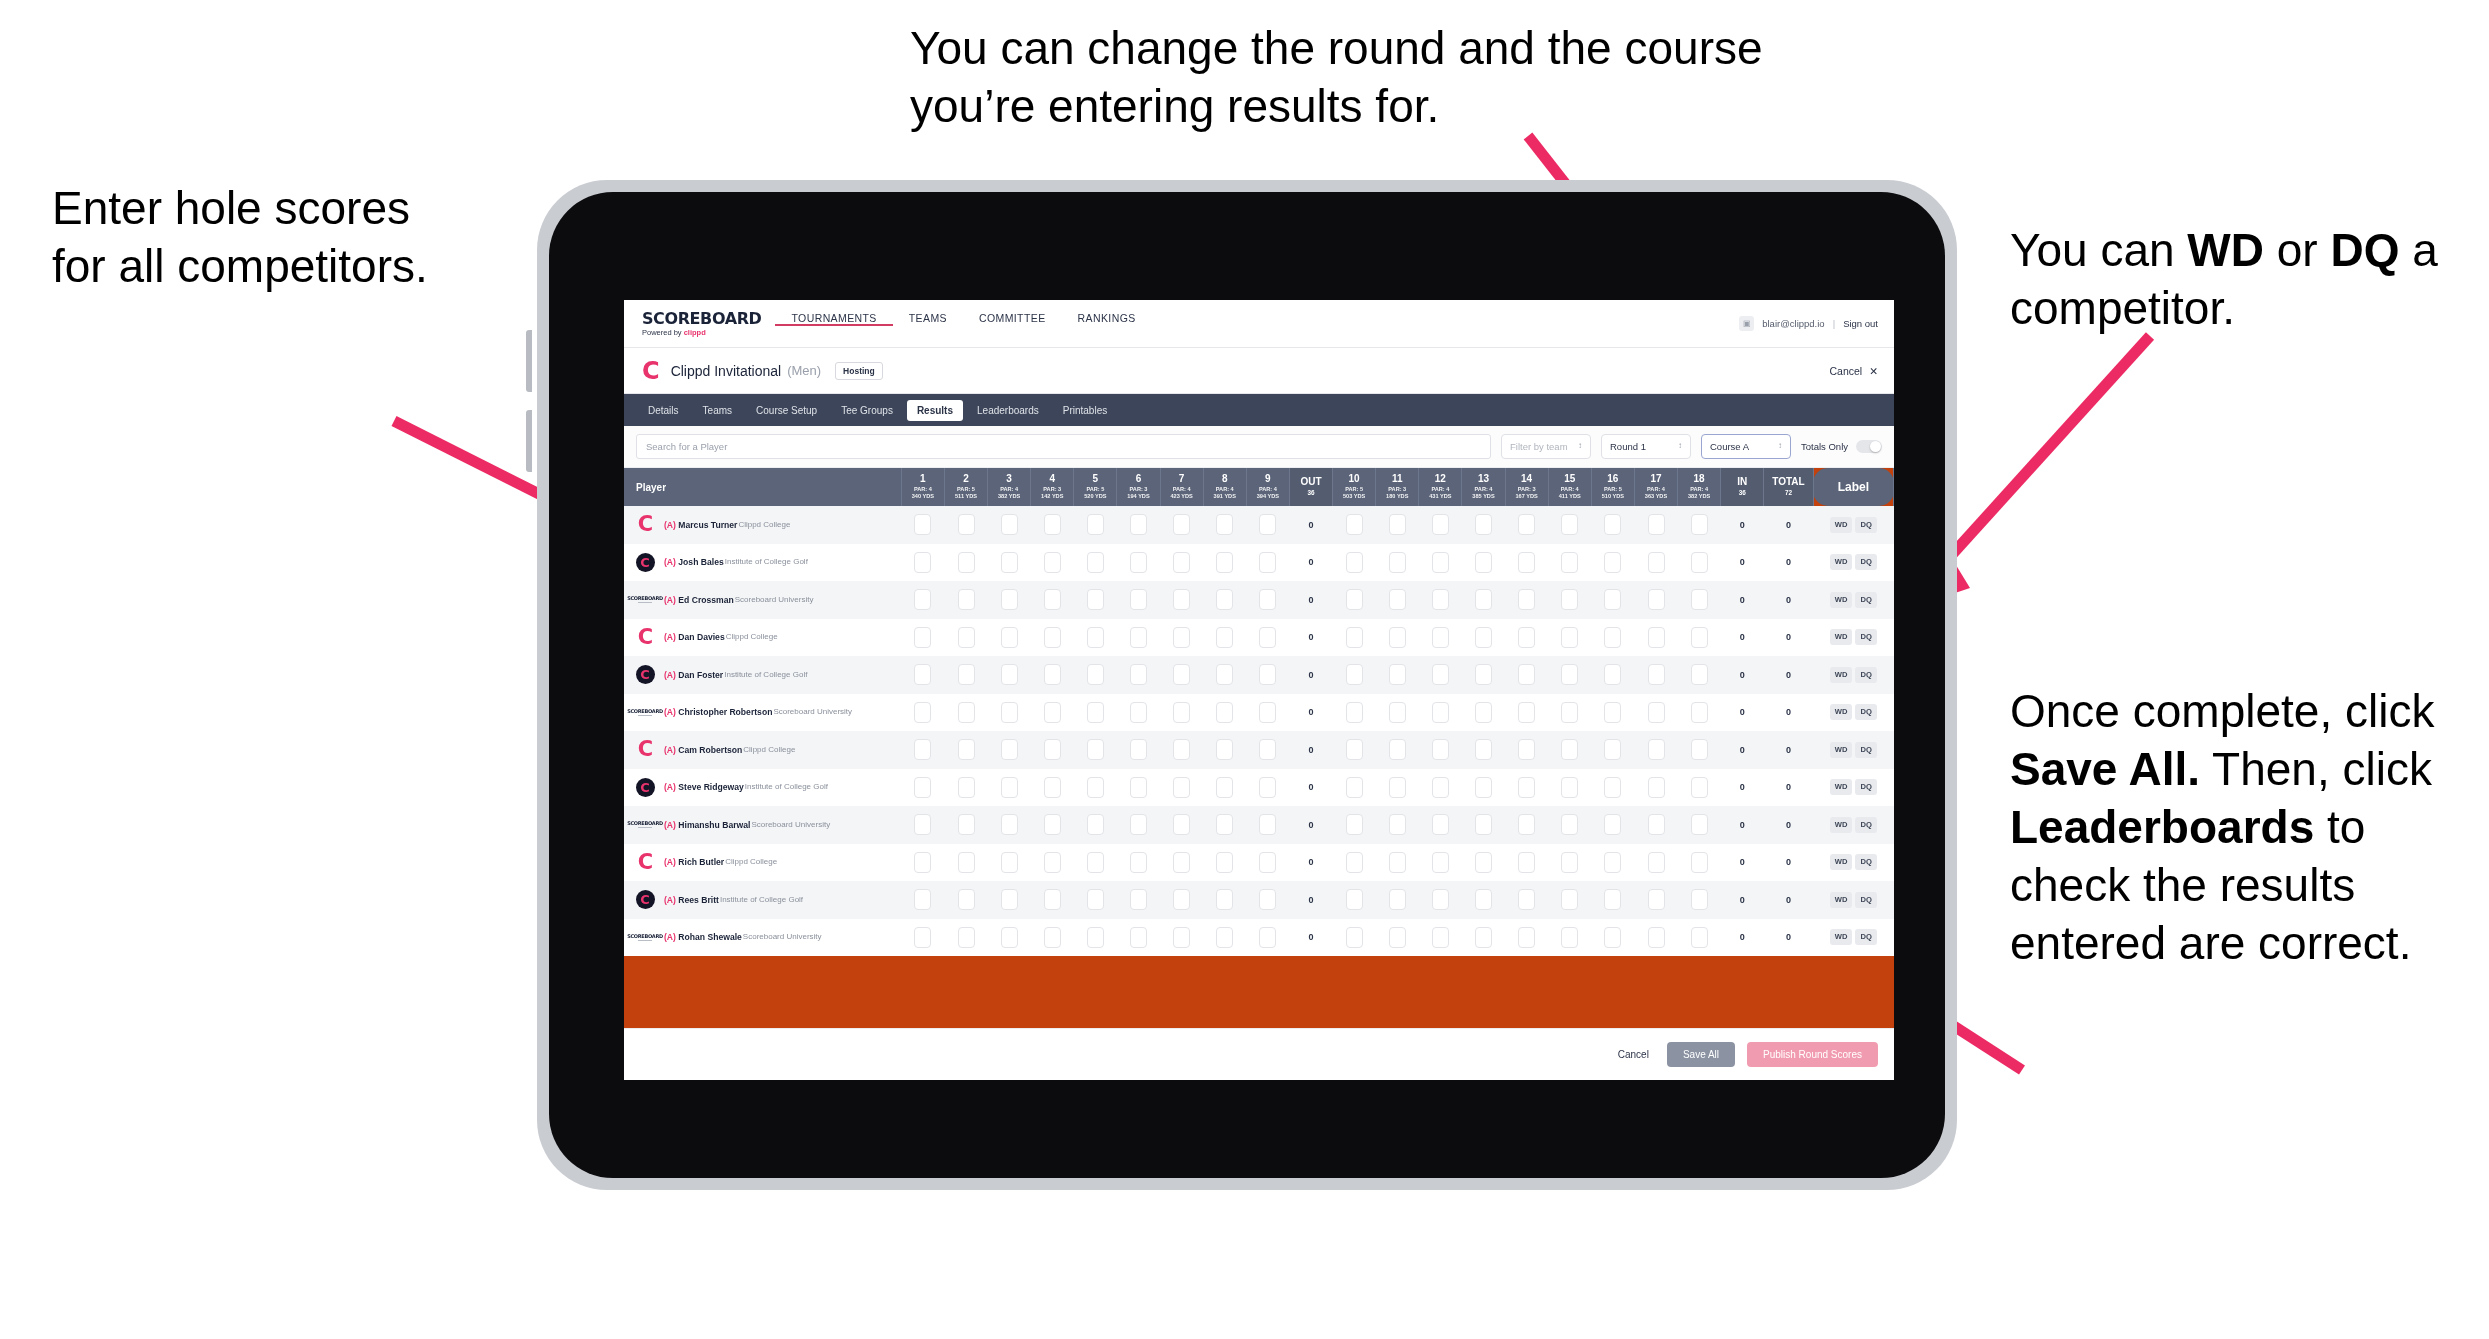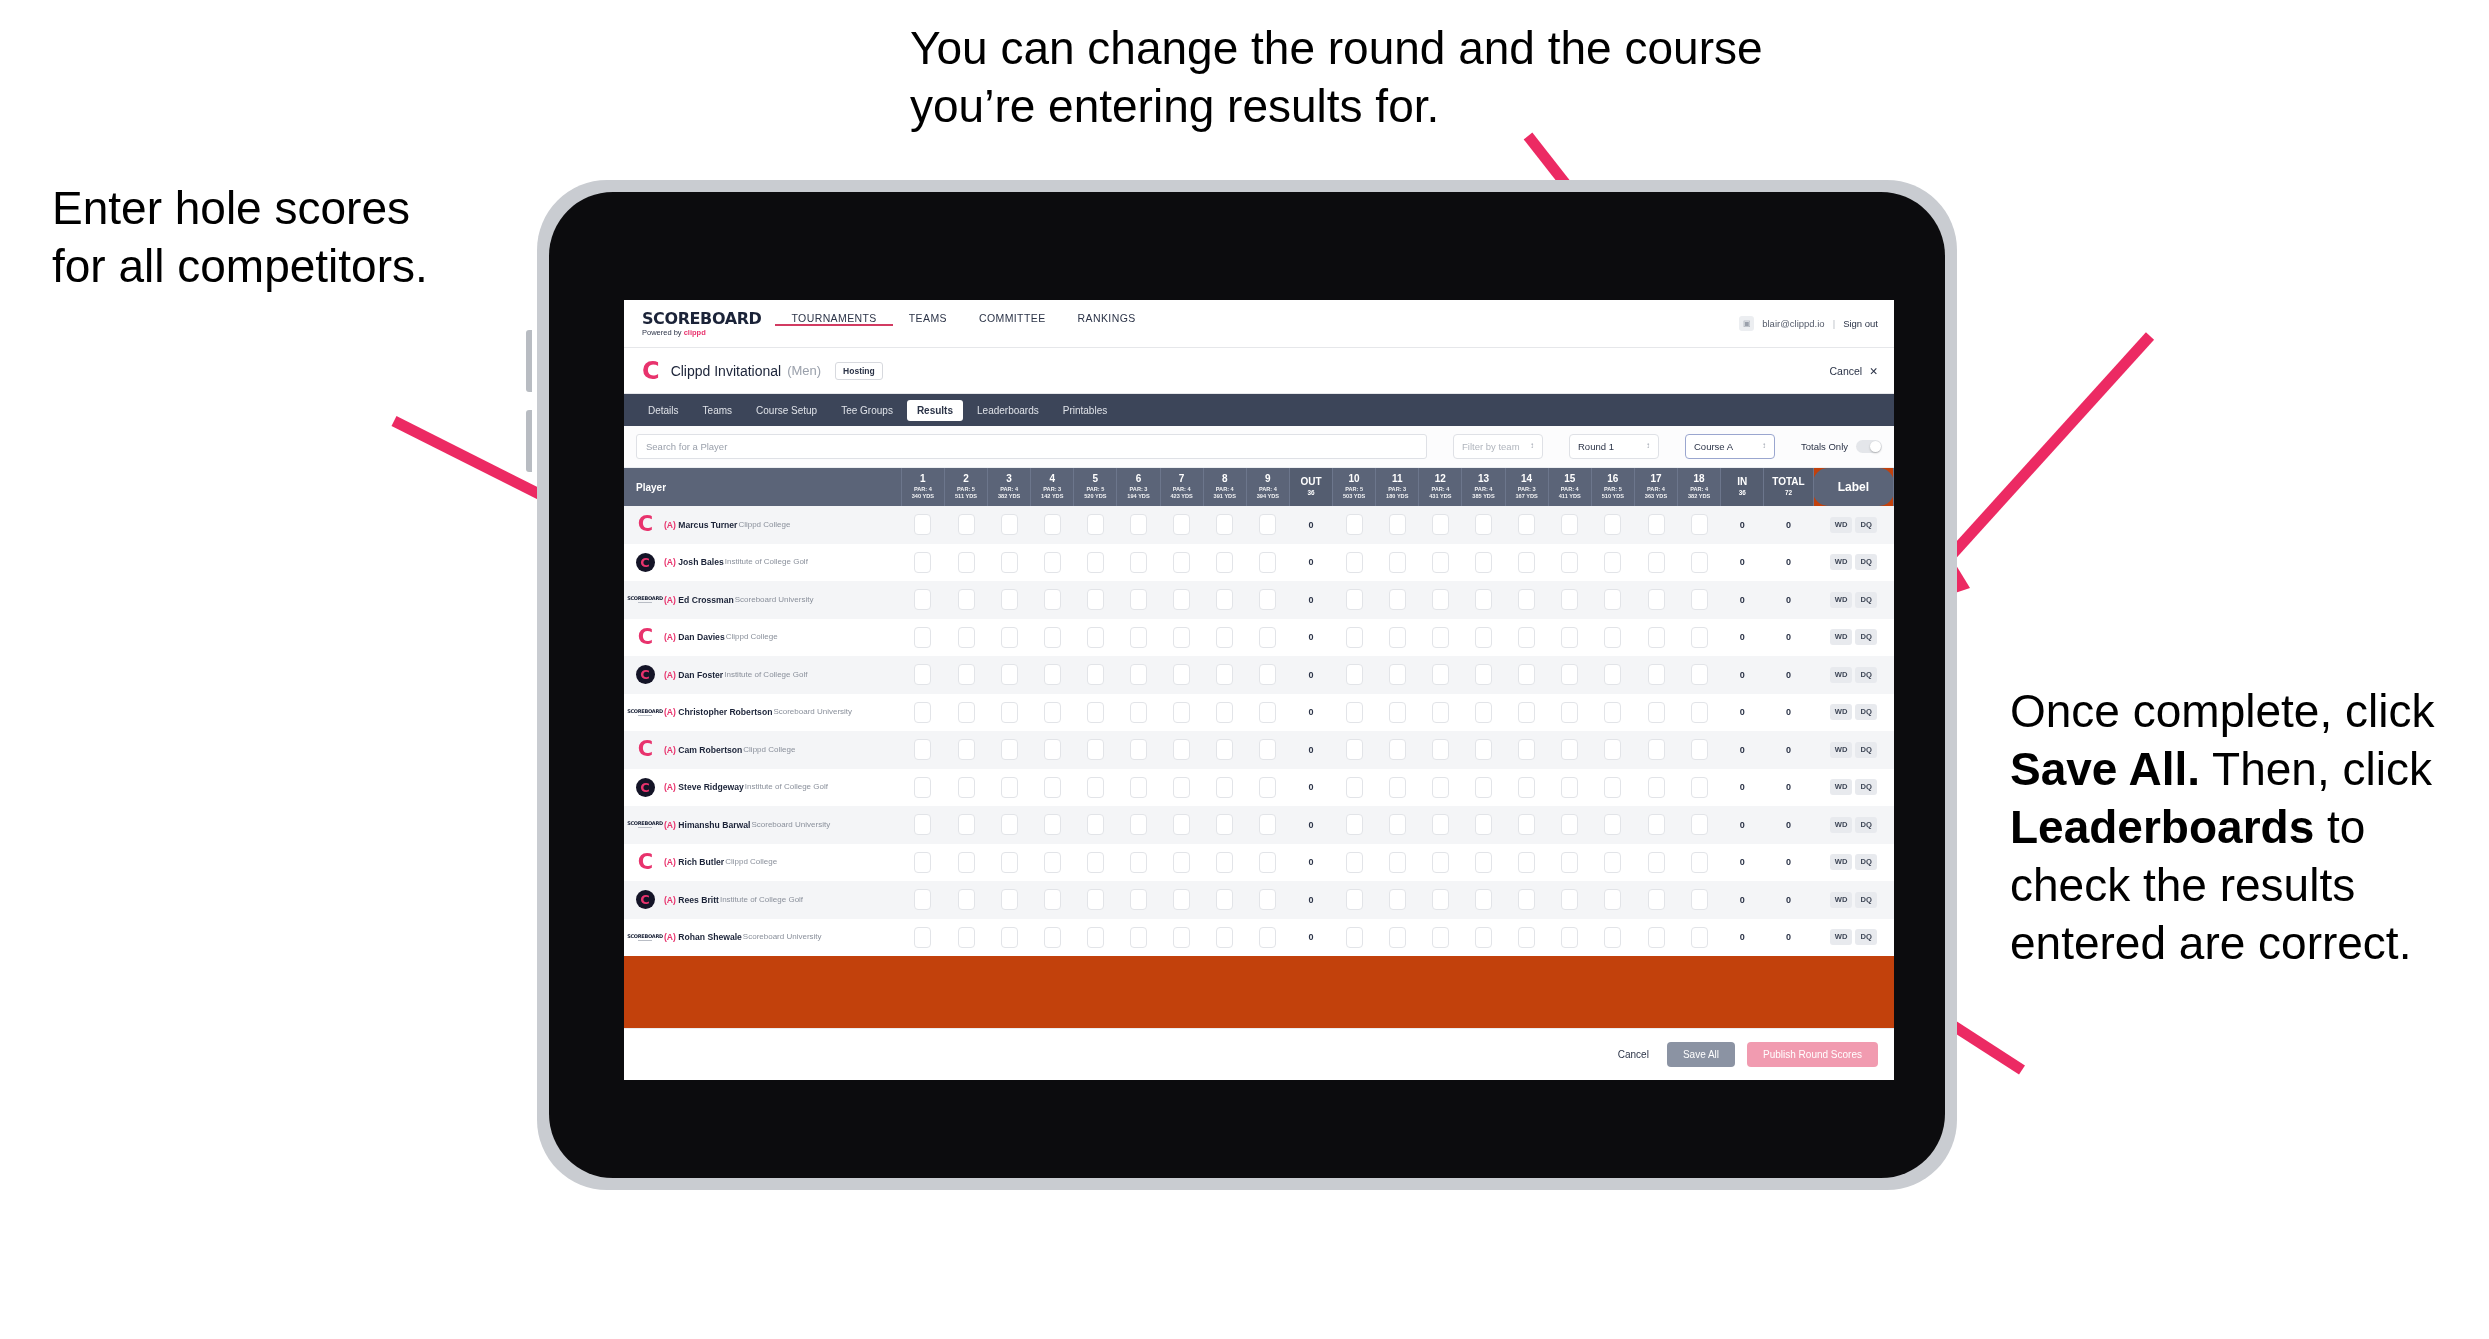--- a/index.html
+++ b/index.html
@@ -126,21 +126,21 @@
   }
   .stab {
     font-size: 10px; color: #dfe2e8; padding: 5px 10px; border-radius: 3px;
     cursor: pointer;
   }
   .stab.active { background: #fff; color: #2b3347; font-weight: bold; }
 
   
   .filterbar {
     height: 42px; background: #fcfcfd; display: flex; align-items: center;
-    padding: 0 12px; gap: 26px; border-bottom: 1px solid #eceef1; flex: none;
+    padding: 0 12px; gap: 10px; border-bottom: 1px solid #eceef1; flex: none;
   }
   .search-input {
     flex: 1; height: 25px; border: 1px solid #dfe1e6; border-radius: 3px;
     background: #fff; font-size: 9.5px; color: #9aa0ab; padding: 0 9px;
     display: flex; align-items: center;
   }
   .selectbox {
     height: 25px; min-width: 90px; border: 1px solid #dfe1e6; border-radius: 4px;
     background: #fff; font-size: 9.5px; color: #2b3347; padding: 0 8px;
     display: flex; align-items: center; justify-content: space-between;
@@ -221,20 +221,21 @@
 </style>
 </head>
 <body>
 
 <div class="stage">
 
   <div class="anno" id="anno-top">You can change the round and the course you’re entering results for.</div>
 
   <div class="anno" id="anno-left">Enter hole scores for all competitors.</div>
 
+  <div class="anno" id="anno-wd"><span>You can </span><b>WD</b><span> or </span><b>DQ</b><span> a competitor.</span></div>
 
   <div class="anno" id="anno-save"><span>Once complete, click </span><b>Save All.</b><span> Then, click </span><b>Leaderboards</b><span> to check the results entered are correct.</span></div>
 
   <svg class="arrow" id="arrow-top" viewBox="0 0 260 290">
     <line x1="8" y1="6" x2="196" y2="246" stroke="#ec2a63" stroke-width="11"></line>
     <polygon points="234,290 176,230 215,220" fill="#ec2a63"></polygon>
   </svg>
 
   <svg class="arrow" id="arrow-left" viewBox="0 0 400 200">
     <line x1="4" y1="6" x2="330" y2="170" stroke="#ec2a63" stroke-width="11"></line>

